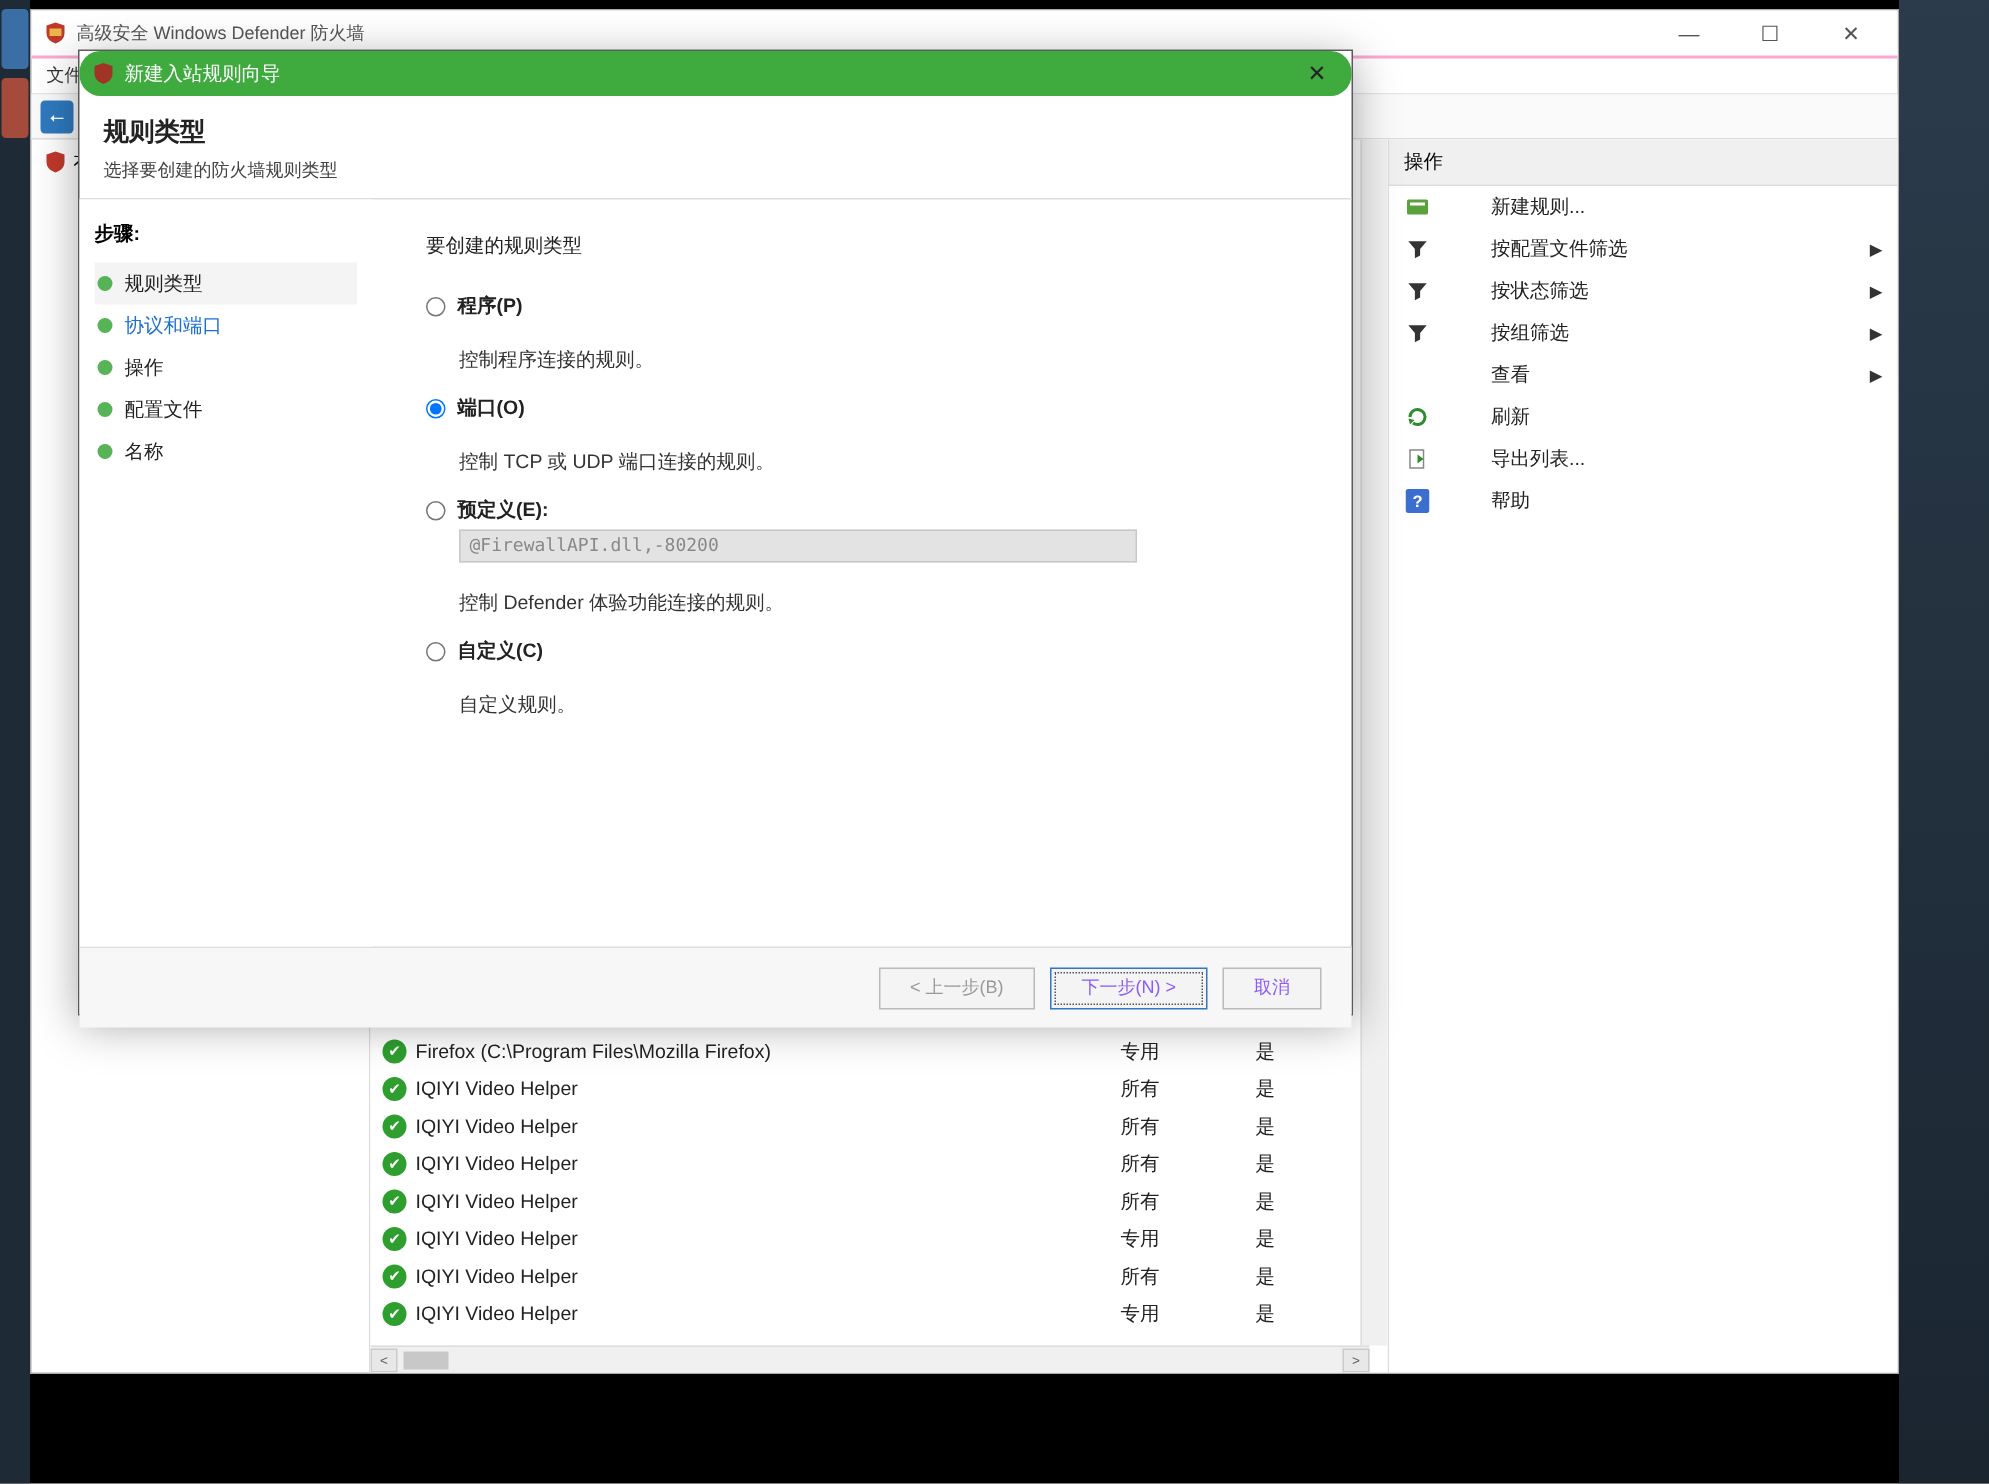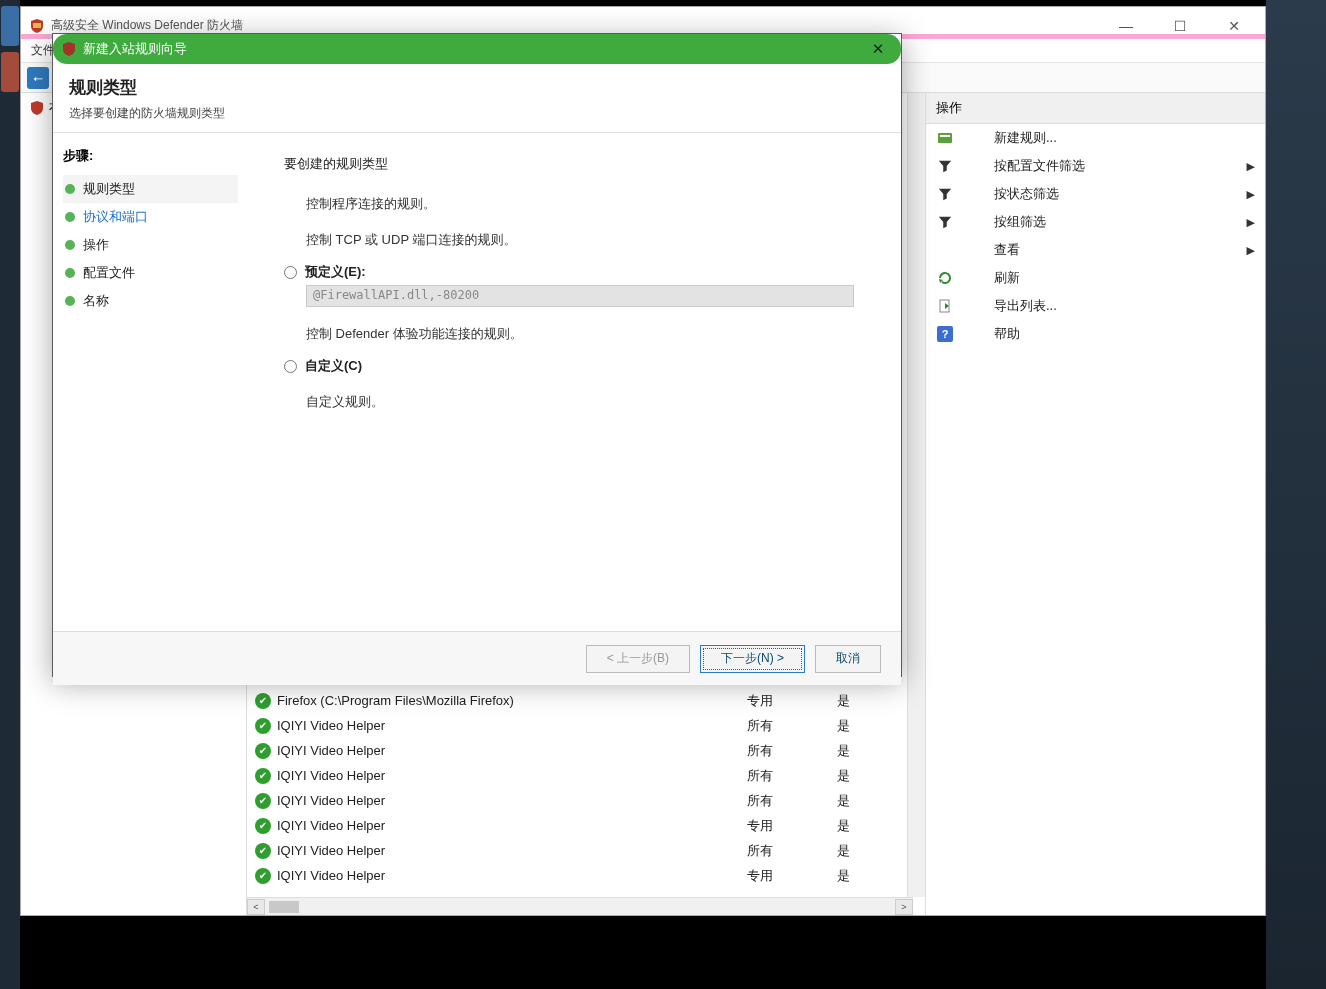--- a/index.html
+++ b/index.html
@@ -1,20 +1,20 @@
 <!DOCTYPE html>
 <html><head>
 <meta charset="utf-8">
 <style>
 * { box-sizing: border-box; margin: 0; padding: 0; font-family: "Microsoft YaHei", "Segoe UI", Tahoma, sans-serif; }
 body { background: #000; width: 1326px; height: 989px; overflow: hidden; position: relative; }
 
 
 .main-window { position: absolute; left: 20px; top: 6px; width: 1246px; height: 910px; background: #fff; border: 1px solid #aaa; }
-.main-titlebar { height: 32px; display: flex; align-items: flex-end; padding: 0 8px; background: #fff; border-bottom: 5px solid #f9a8d4; }
+.main-titlebar { height: 32px; display: flex; align-items: center; padding: 0 8px; background: #fff; border-bottom: 2px solid #f9a8d4; }
 .main-titlebar .icon { width: 16px; height: 16px; margin-right: 6px; }
 .main-titlebar .title { font-size: 12px; color: #555; flex: 1; }
 .win-controls { display: flex; gap: 24px; margin-right: 8px; }
 .win-controls span { width: 30px; text-align: center; color: #555; font-size: 14px; cursor: default; }
 
 .menubar { height: 24px; display: flex; align-items: center; padding: 0 4px; font-size: 12px; color: #333; border-bottom: 1px solid #e5e5e5; }
 .menubar span { padding: 0 6px; }
 
 .toolbar { height: 30px; display: flex; align-items: center; padding: 0 6px; border-bottom: 1px solid #ddd; background: #fafafa; }
 .nav-back { width: 22px; height: 22px; background: #2e7abf; border-radius: 3px; display: flex; align-items: center; justify-content: center; color: #fff; font-size: 12px; }
@@ -66,24 +66,24 @@
 .wizard-steps .step:not(.link) .label { color: #222; }
 .wizard-steps .step.link .label { color: #1a6fd1; }
 
 .wizard-content { flex: 1; padding: 22px 36px; font-size: 13px; color: #222; }
 .wizard-content .prompt { margin-bottom: 22px; }
 .radio-opt { margin-bottom: 14px; }
 .radio-opt .row1 { display: flex; align-items: center; }
 .radio-opt input { margin-right: 8px; }
 .radio-opt .opt-label { font-weight: bold; }
 .radio-opt .desc { margin-left: 22px; color: #333; margin-top: 18px; }
-.predef-box { margin-left: 22px; margin-top: 4px; width: 548px; height: 22px; background: #e3e3e3; border: 1px solid #c8c8c8; color: #888; font-size: 12px; padding: 2px 6px; font-family: Consolas, monospace; }
+.predef-box { margin-left: 22px; margin-top: 4px; width: 452px; height: 22px; background: #e3e3e3; border: 1px solid #c8c8c8; color: #888; font-size: 12px; padding: 2px 6px; font-family: Consolas, monospace; }
 
 .wizard-footer { height: 54px; border-top: 1px solid #ddd; display: flex; align-items: center; justify-content: flex-end; padding: 0 20px; gap: 10px; background: #f7f7f7; }
-.wizard-footer button { height: 28px; padding: 0 20px; font-size: 12px; background: #f4f4f4; border: 1px solid #bbb; color: #0c4a6e; }
+.wizard-footer button { height: 28px; padding: 0 20px; font-size: 12px; background: #f4f4f4; border: 1px solid #bbb; color: #8b5cf6; }
 .wizard-footer button:disabled { color: #999; }
 .wizard-footer button.default { border: 1px solid #2b79c7; outline: 1px dotted #555; outline-offset: -4px; }
 
 
 .desk-strip { position:absolute; left:0; top:0; width:20px; height:989px; background:#1e2a36; }
 .desk-strip .blob { width:18px; height:40px; margin:6px auto; border-radius:3px; }
 .right-strip { position:absolute; right:0; top:0; width:60px; height:989px; background:linear-gradient(#2b3b4b,#1a2530); }
 
 
 svg { display:block; }
@@ -317,24 +317,32 @@
             <span class="bullet"></span>
             <span class="label">名称</span>
           </div>
         </div>
     </div>
 
     <div class="wizard-content">
       <div class="prompt">要创建的规则类型</div>
 
       <div class="radio-opt">
+        <div class="row1">
+          <input type="radio" name="ruletype" style="">
+          <span class="opt-label">程序(P)</span>
+        </div>
         <div class="desc">控制程序连接的规则。</div>
       </div>
 
       <div class="radio-opt">
+        <div class="row1">
+          <input type="radio" name="ruletype" checked="" style="">
+          <span class="opt-label">端口(O)</span>
+        </div>
         <div class="desc">控制 TCP 或 UDP 端口连接的规则。</div>
       </div>
 
       <div class="radio-opt">
         <div class="row1">
           <input type="radio" name="ruletype" style="">
           <span class="opt-label">预定义(E):</span>
         </div>
         <div class="predef-box">@FirewallAPI.dll,-80200</div>
         <div class="desc">控制 Defender 体验功能连接的规则。</div>

